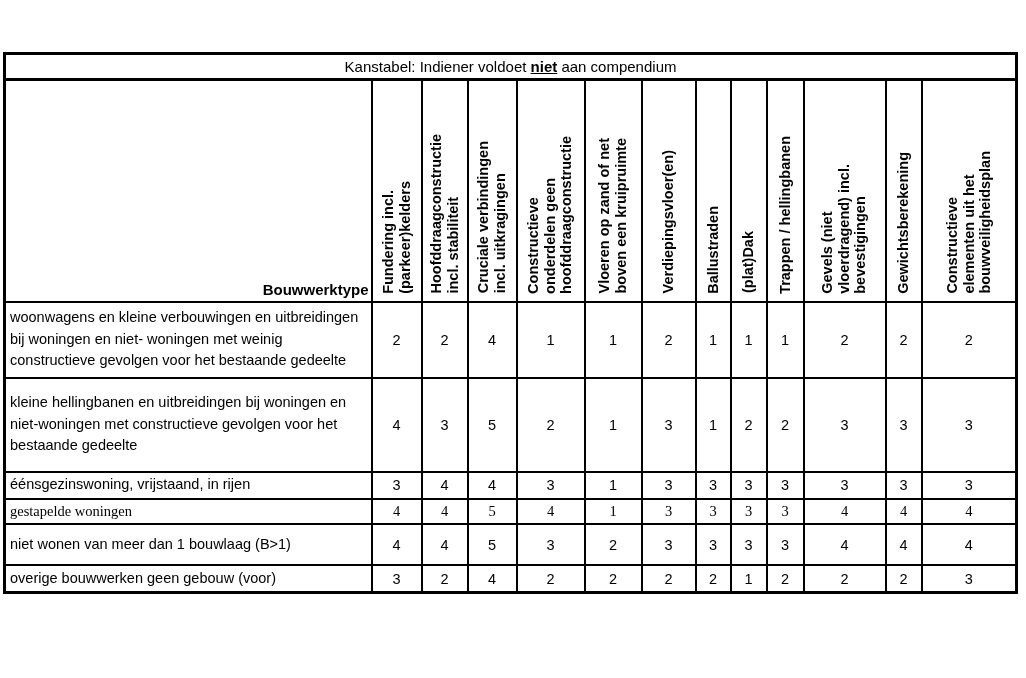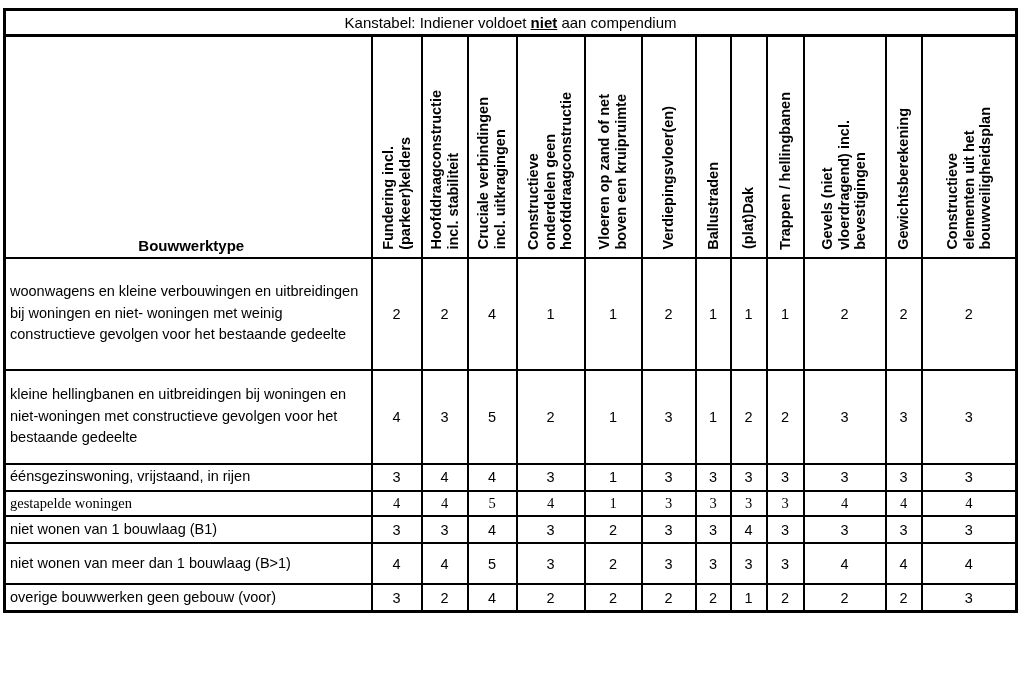--- a/index.html
+++ b/index.html
@@ -10,36 +10,36 @@
     border-collapse: collapse;
     table-layout: fixed;
     width: 1012px;
     background: #fff;
   }
   table.kanstabel td, table.kanstabel th {
     border: 2px solid #000;
     color: #000;
     overflow: hidden;
   }
-  table.kanstabel { border: 3px solid #000; }
+  table.kanstabel { border: 3px solid #000; margin-top: 44px; }
 
   tr.title-row { height: 26px; }
   tr.title-row td {
     text-align: center;
     vertical-align: middle;
     font-size: 15px;
     border-bottom: 3px solid #000;
     padding: 1px 2px;
   }
   .title-em { font-weight: bold; text-decoration: underline; }
 
   tr.head-row { height: 222px; }
   th.corner {
     vertical-align: bottom;
-    text-align: center;
+    text-align: right;
     font-size: 15px;
     font-weight: bold;
     padding: 2px 2px 3px 8px;
     border-right: 3px solid #000;
     border-bottom: 3px solid #000;
   }
   th.colhead {
     vertical-align: bottom;
     text-align: center;
     padding: 2px 1px 3px 1px;
@@ -65,21 +65,21 @@
     padding: 1px 2px 1px 4px;
     border-right: 3px solid #000;
   }
   td.val {
     font-size: 14.5px;
     text-align: center;
     vertical-align: middle;
     padding: 0;
   }
 
-  tr.dr0 { height: 112px; }
+  tr.dr0 { height: 76px; }
   tr.dr1 { height: 94px; }
   tr.dr2 { height: 27px; }
   tr.dr3 { height: 18px; font-family: Liberation Serif, serif; }
   tr.dr4 { height: 27px; }
   tr.dr5 { height: 41px; }
   tr.dr6 { height: 53px; }
   tr.dr7 { height: 27px; }
   tr.dr8 { height: 27px; }
 </style>
 </head>
@@ -191,35 +191,20 @@
     <td class="val">1</td>
     <td class="val">3</td>
     <td class="val">3</td>
     <td class="val">3</td>
     <td class="val">3</td>
     <td class="val">4</td>
     <td class="val">4</td>
     <td class="val">4</td>
   </tr>
 
-  <tr class="dr4">
-    <td class="rowlabel">niet wonen van 1 bouwlaag (B1)</td>
-    <td class="val">3</td>
-    <td class="val">3</td>
-    <td class="val">4</td>
-    <td class="val">3</td>
-    <td class="val">2</td>
-    <td class="val">3</td>
-    <td class="val">3</td>
-    <td class="val">4</td>
-    <td class="val">3</td>
-    <td class="val">3</td>
-    <td class="val">3</td>
-    <td class="val">3</td>
-  </tr>
 
   <tr class="dr5">
     <td class="rowlabel">niet wonen van meer dan 1 bouwlaag (B&gt;1)</td>
     <td class="val">4</td>
     <td class="val">4</td>
     <td class="val">5</td>
     <td class="val">3</td>
     <td class="val">2</td>
     <td class="val">3</td>
     <td class="val">3</td>

